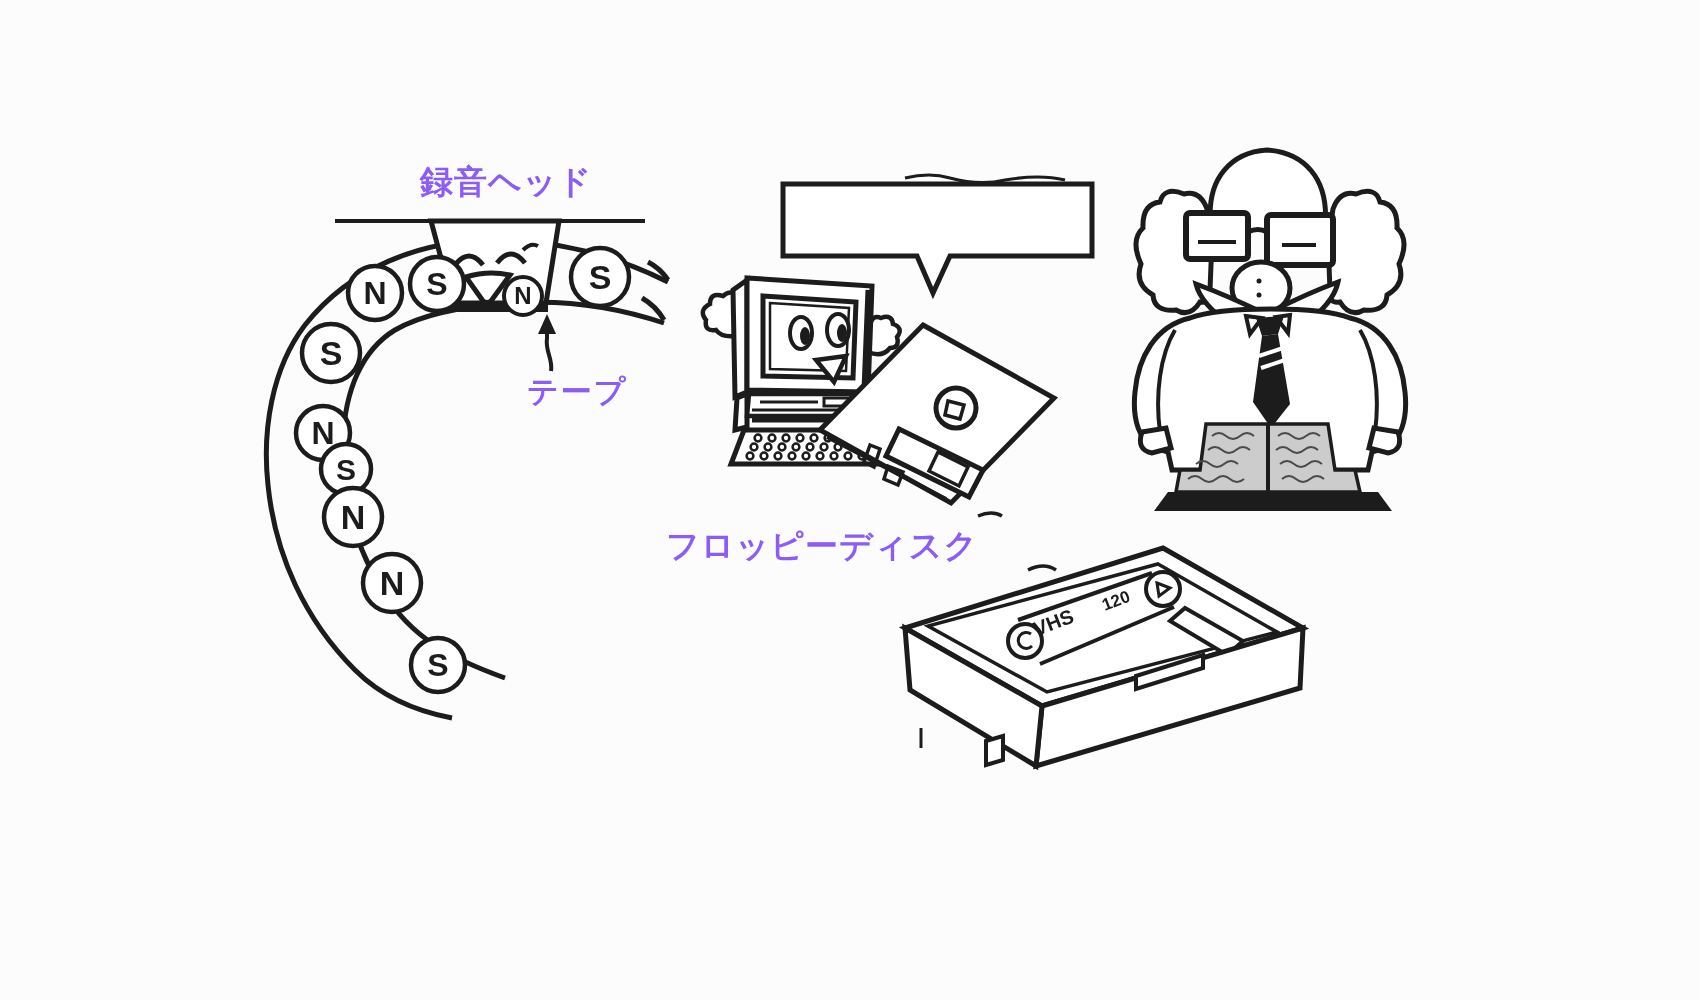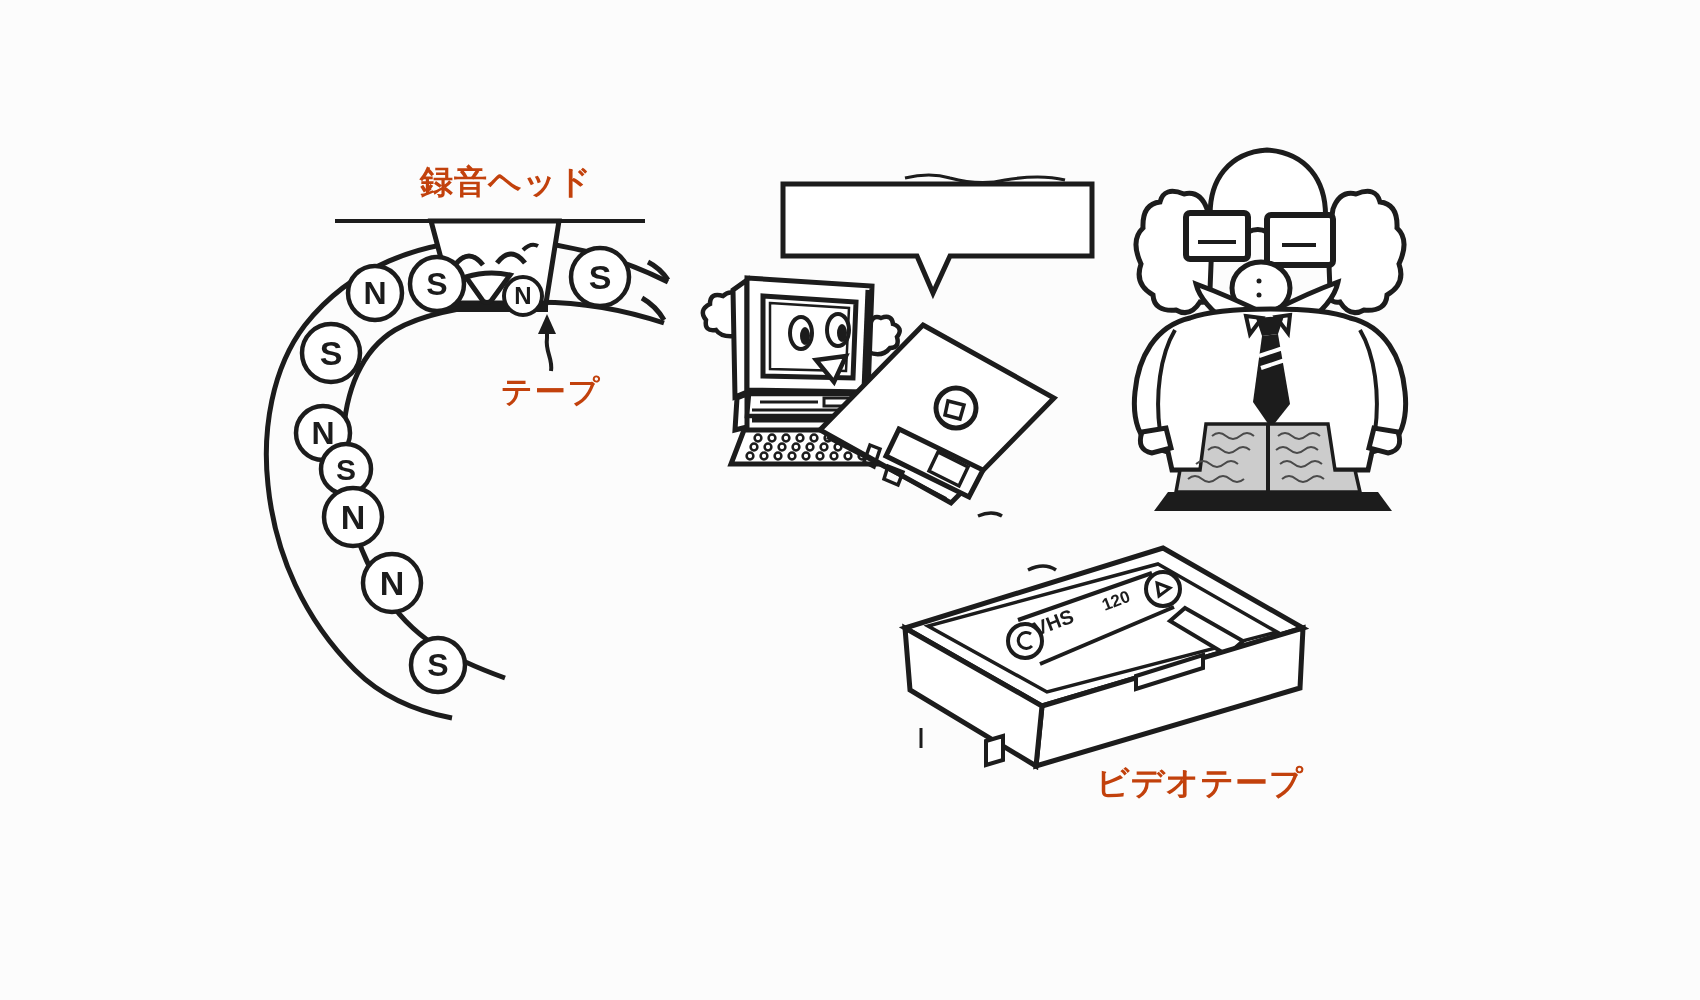--- a/index.html
+++ b/index.html
@@ -2,25 +2,25 @@
 <html><head>
 <meta charset="utf-8">
 <style>
   html,body{margin:0;padding:0;background:#ffffff;}
   .canvas{
     position:relative;width:1700px;height:1000px;background:#fcfcfc;
     overflow:hidden;font-family:"Liberation Sans","DejaVu Sans",sans-serif;color:#1c1c1c;
   }
   .art{position:absolute;left:0;top:0;}
   .jp-label{
-    position:absolute;font-weight:700;color:#c2410c;white-space:nowrap;
+    position:absolute;font-weight:700;color:#8b5cf6;white-space:nowrap;
     font-family:"Liberation Sans","DejaVu Sans",sans-serif;
   }
   .lbl-head{left:420px;top:160px;font-size:33px;letter-spacing:1px;}
-  .lbl-tape{left:501px;top:371px;font-size:31px;letter-spacing:2px;}
+  .lbl-tape{left:527px;top:371px;font-size:31px;letter-spacing:2px;}
   .lbl-floppy{left:666px;top:524px;font-size:33px;letter-spacing:1px;}
   .lbl-video{left:1096px;top:761px;font-size:33px;letter-spacing:1px;}
   .bubble-text{
     position:absolute;left:783px;top:184px;width:309px;height:72px;
     display:flex;align-items:center;justify-content:center;
     font-weight:700;font-size:29px;letter-spacing:0px;
   }
   svg text{font-family:"Liberation Sans","DejaVu Sans",sans-serif;font-weight:700;fill:#1c1c1c;}
   .ink{stroke:#1c1c1c;fill:none;}
   .inkw{stroke:#1c1c1c;fill:#ffffff;}
@@ -247,15 +247,15 @@
 
       <polygon class="inkw" stroke-width="4" points="1136,676 1203,655 1203,668 1136,689"></polygon>
 
       <polygon class="inkw" stroke-width="4" points="986,741 1003,736 1003,760 986,765"></polygon>
       <line x1="921" y1="728" x2="921" y2="748" class="ink" stroke-width="3"></line>
     </g>
   </svg>
 
   <div class="jp-label lbl-head">録音ヘッド</div>
   <div class="jp-label lbl-tape">テープ</div>
-  <div class="jp-label lbl-video">ビデオテープ</div>
+  <div class="jp-label lbl-floppy">フロッピーディスク</div>
 
 </div>
 
 </body></html>

